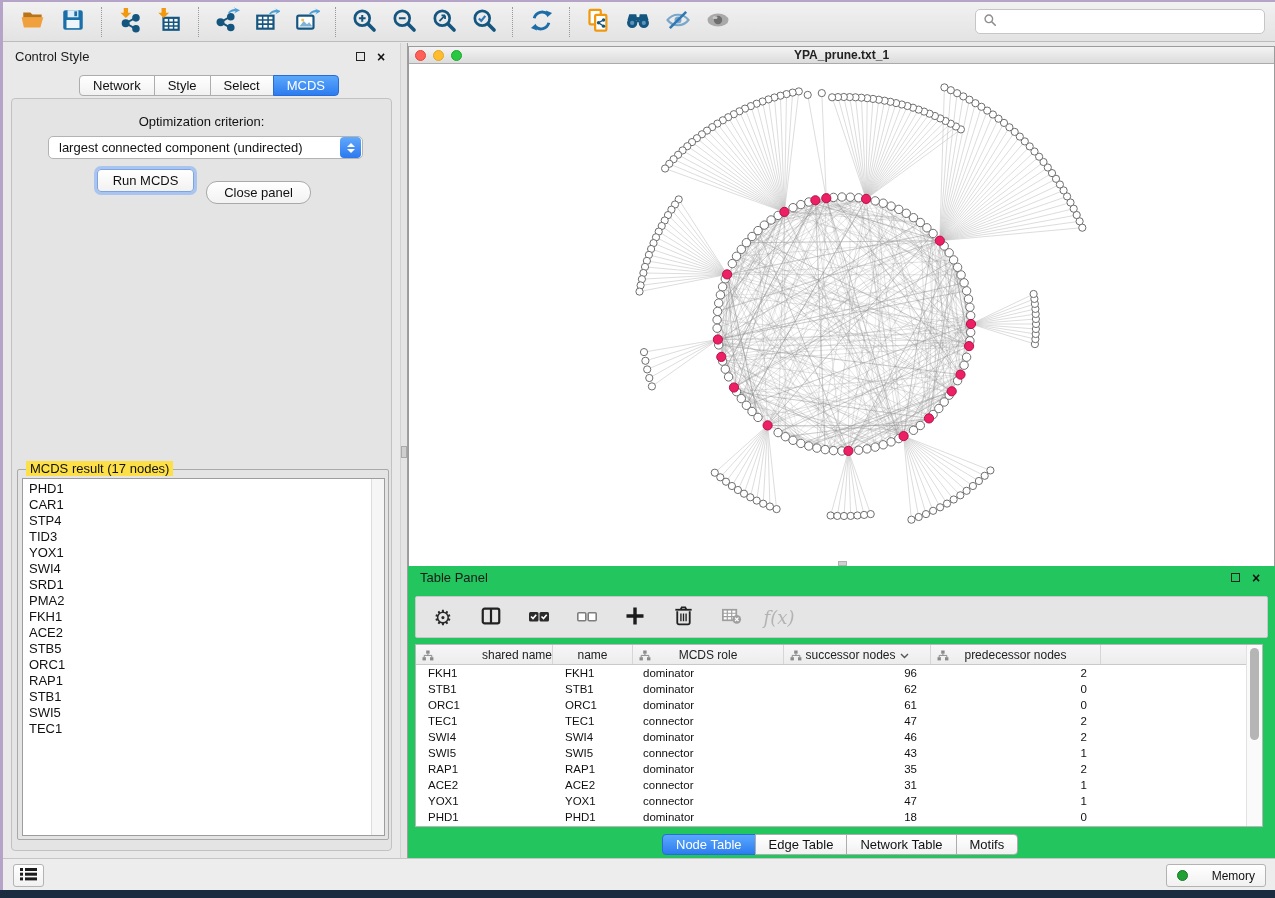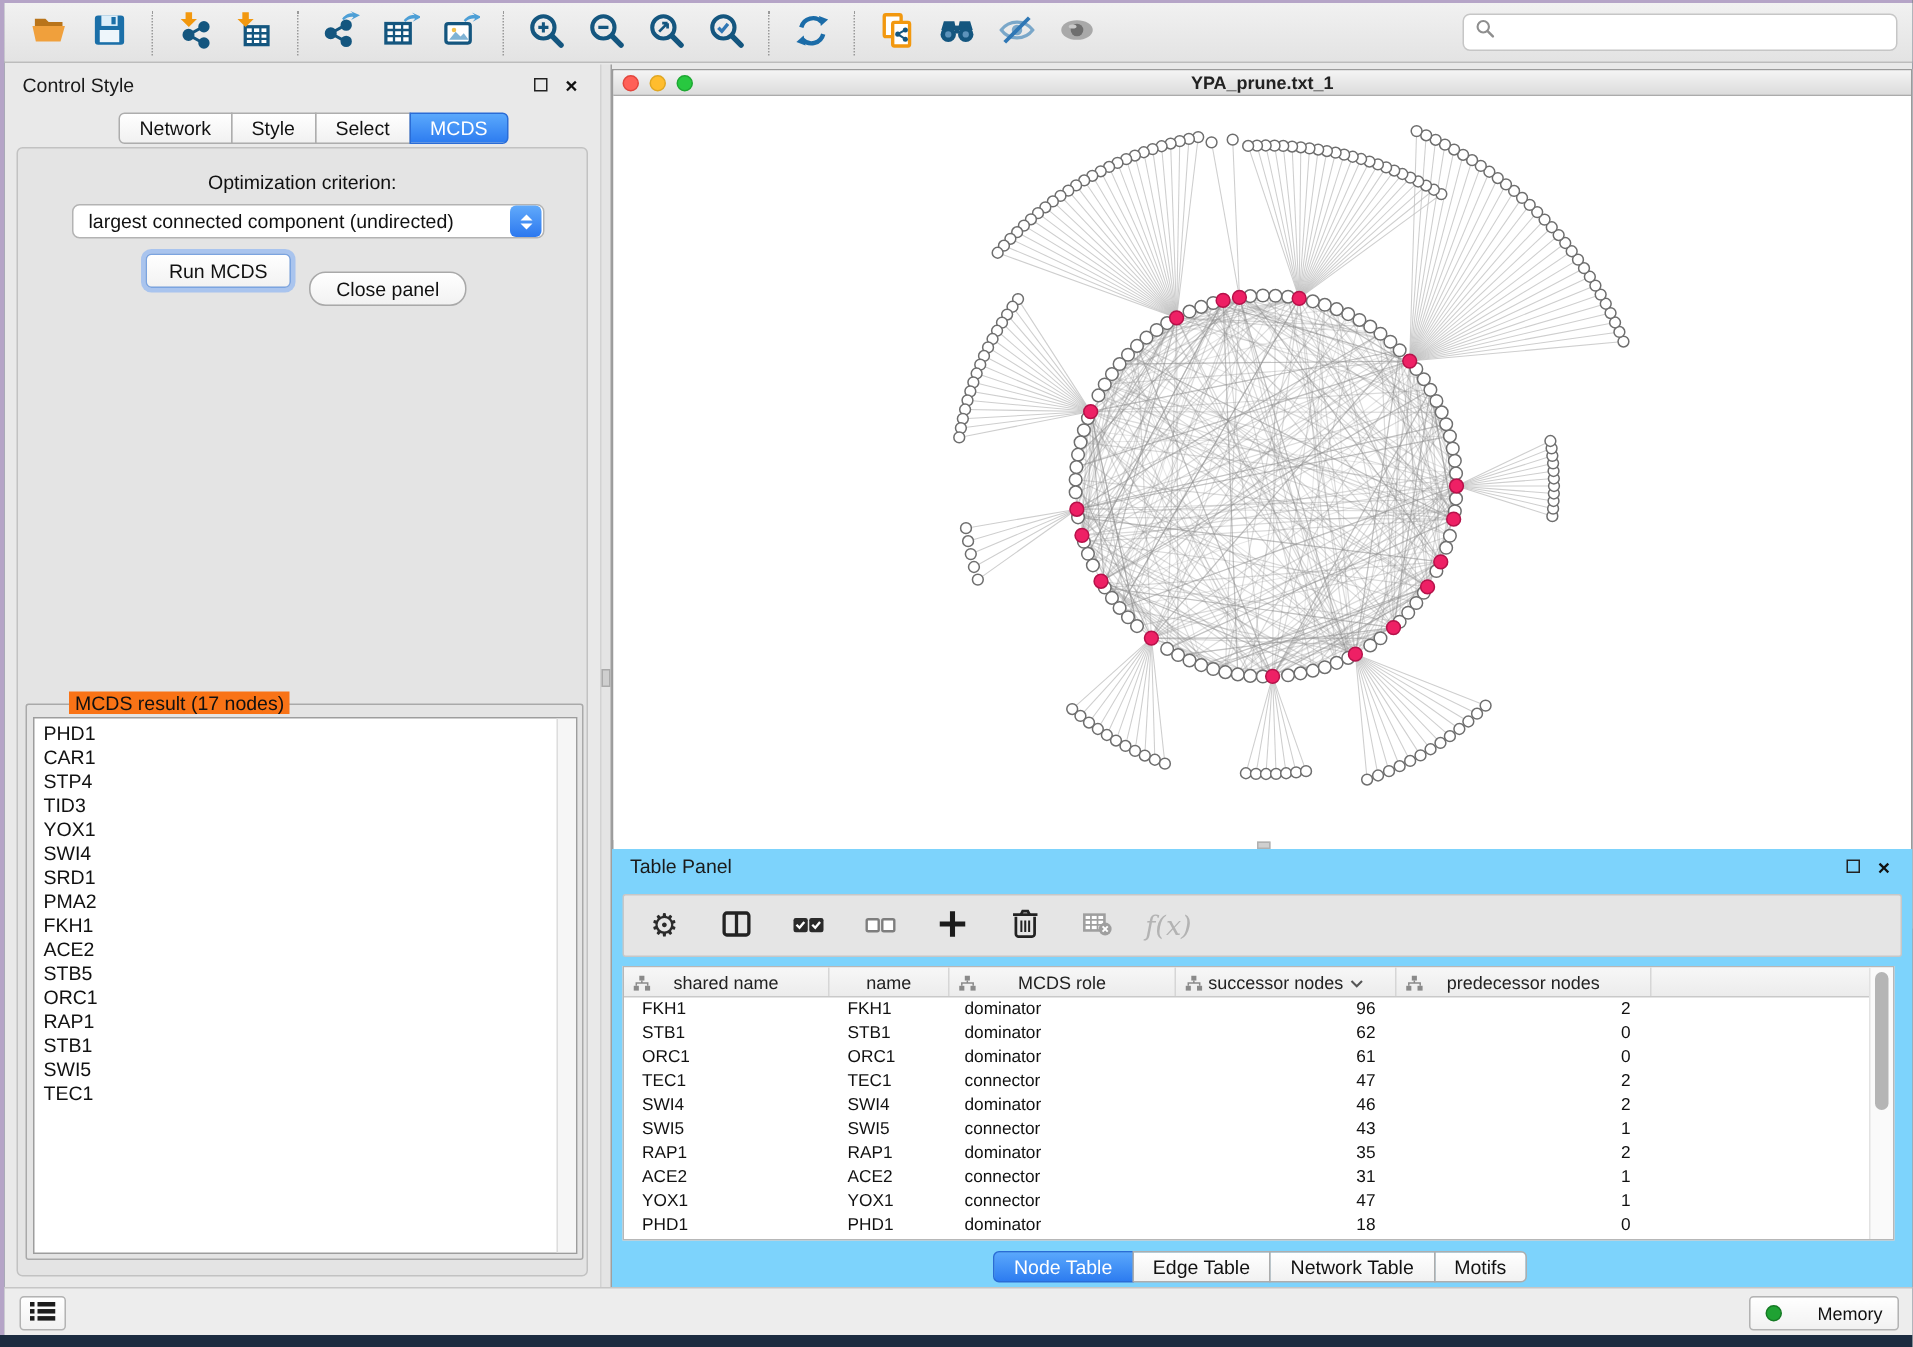--- a/index.html
+++ b/index.html
@@ -39,51 +39,51 @@
 .combo{position:absolute;left:36px;top:37px;width:315px;height:23px;background:#fff;border:1px solid #b3b3b3;border-radius:5px;display:flex;align-items:center;cursor:default;}
 .combo .val{flex:1;font-size:13px;color:#111;padding-left:10px;white-space:nowrap;overflow:hidden;}
 .combo .step{width:21px;height:21px;border-radius:4px;margin-right:1px;background:linear-gradient(#61aafb,#2c78ef);display:flex;flex-direction:column;align-items:center;justify-content:center;gap:2px;}
 .combo .step i{width:0;height:0;border-left:4px solid transparent;border-right:4px solid transparent;}
 .combo .step .up{border-bottom:4px solid #fff;}
 .combo .step .dn{border-top:4px solid #fff;}
 .pushbtn{position:absolute;height:23px;background:linear-gradient(#ffffff,#f2f2f2);border:1px solid #a9a9a9;border-radius:4px;font-size:13px;color:#111;display:flex;align-items:center;justify-content:center;cursor:default;}
 .btn-run{left:85px;top:70px;width:97px;border-color:#7ba4e0;box-shadow:0 0 0 3px rgba(120,170,245,.55);}
 .btn-close{left:194px;top:82px;width:105px;border-radius:11px;}
 .fieldset{position:absolute;left:5px;top:370px;width:372px;height:371px;border:1px solid #a9a9a9;border-radius:2px;}
-.fieldset .legend{position:absolute;left:8px;top:-9px;background:#f97316;padding:0 4px;font-size:13px;color:#111;margin-left:20px;}
+.fieldset .legend{position:absolute;left:8px;top:-9px;background:#fde047;padding:0 4px;font-size:13px;color:#111;}
 .listbox{position:absolute;left:4px;top:8px;width:363px;height:358px;background:#fff;border:1px solid #9d9d9d;overflow:hidden;}
 .listbox .items{position:absolute;left:0;top:2px;width:100%;}
 .listbox .li{font-size:13px;color:#111;line-height:16px;padding-left:6px;}
 .listbox .vtrack{position:absolute;right:0;top:0;width:13px;height:100%;background:#f6f6f6;border-left:1px solid #ddd;}
 
 
 .rcol{position:absolute;left:405px;top:0;width:867px;height:100%;}
 .netwin{position:absolute;left:0;top:3px;width:867px;height:573px;border:1px solid #9b9b9b;background:#fff;}
 .nettitle{position:absolute;left:0;top:0;width:100%;height:17px;background:linear-gradient(#f4f4f4,#dcdcdc);border-bottom:1px solid #ababab;display:flex;align-items:center;padding:0 6px;}
 .lights{display:flex;gap:7px;align-items:center;}
 .light{width:11px;height:11px;border-radius:50%;}
 .l-red{background:#ff6057;border:1px solid #e2463d;}
 .l-yellow{background:#ffbd2e;border:1px solid #e0a722;}
 .l-green{background:#28c840;border:1px solid #1da832;}
 .nettitle .t{position:absolute;left:0;width:100%;text-align:center;font-size:12px;font-weight:bold;color:#222;}
 .netcanvas{position:absolute;left:0;top:17px;width:865px;height:496px;background:#fff;}
 
 
 .hsplit{position:absolute;left:0;top:518px;width:867px;height:5px;}
 .hsplit .grip{position:absolute;left:430px;top:0px;width:9px;height:5px;background:#cfcfcf;border:1px solid #b0b0b0;}
-.tpanel{position:absolute;left:0;top:523px;width:867px;height:292px;background:#7dd3fc;}
+.tpanel{position:absolute;left:0;top:523px;width:867px;height:292px;background:#22c55e;}
 .tp-toolbar{position:absolute;left:7px;top:30px;width:853px;height:42px;background:#e5e5e5;border:1px solid #c7c7c7;border-radius:2px;display:flex;align-items:center;padding:0 14px;gap:22px;}
 .tp-ic{display:flex;align-items:center;justify-content:center;width:26px;height:26px;background:none;border:0;cursor:default;}
 .gear-glyph{font-size:21px;color:#2b2b2b;line-height:1;}
 .fx{font-family:"DejaVu Serif",serif;font-style:italic;font-size:18px;color:#b3b3b3;}
 .ttable{position:absolute;left:7px;top:78px;width:848px;height:183px;background:#fff;border:1px solid #b7b7b7;}
 .thead{position:absolute;left:0;top:0;width:831px;height:20px;display:flex;background:linear-gradient(#f7f7f7,#ececec);border-bottom:1px solid #c9c9c9;}
 .th{position:relative;border-right:1px solid #d6d6d6;font-size:12px;color:#222;display:flex;align-items:center;justify-content:center;gap:4px;}
 .th .tree{position:absolute;left:6px;top:5px;}
-.c0{width:137px;}.c1{width:80px;}.c2{width:151px;}.c3{width:147px;}.c4{width:170px;}.cfill{flex:1;border-right:0;}
+.c0{width:137px;justify-content:flex-end;}.c1{width:80px;}.c2{width:151px;}.c3{width:147px;}.c4{width:170px;}.cfill{flex:1;border-right:0;}
 .tbody{position:absolute;left:0;top:20px;width:831px;}
 .tr{display:flex;height:16px;}
 .td{font-size:11.5px;color:#111;line-height:16px;white-space:nowrap;overflow:hidden;}
 .td.c0,.td.c1{padding-left:12px;}
 .td.c2{padding-left:10px;}
 .td.c3,.td.c4{text-align:right;padding-right:14px;}
 .vtrack2{position:absolute;right:0;top:0;width:16px;height:181px;background:#fafafa;border-left:1px solid #e2e2e2;}
 .vthumb{position:absolute;right:3px;top:3px;width:9px;height:92px;background:#b5b5b5;border-radius:5px;}
 .tp-tabs{left:254px;top:268px;}
 

